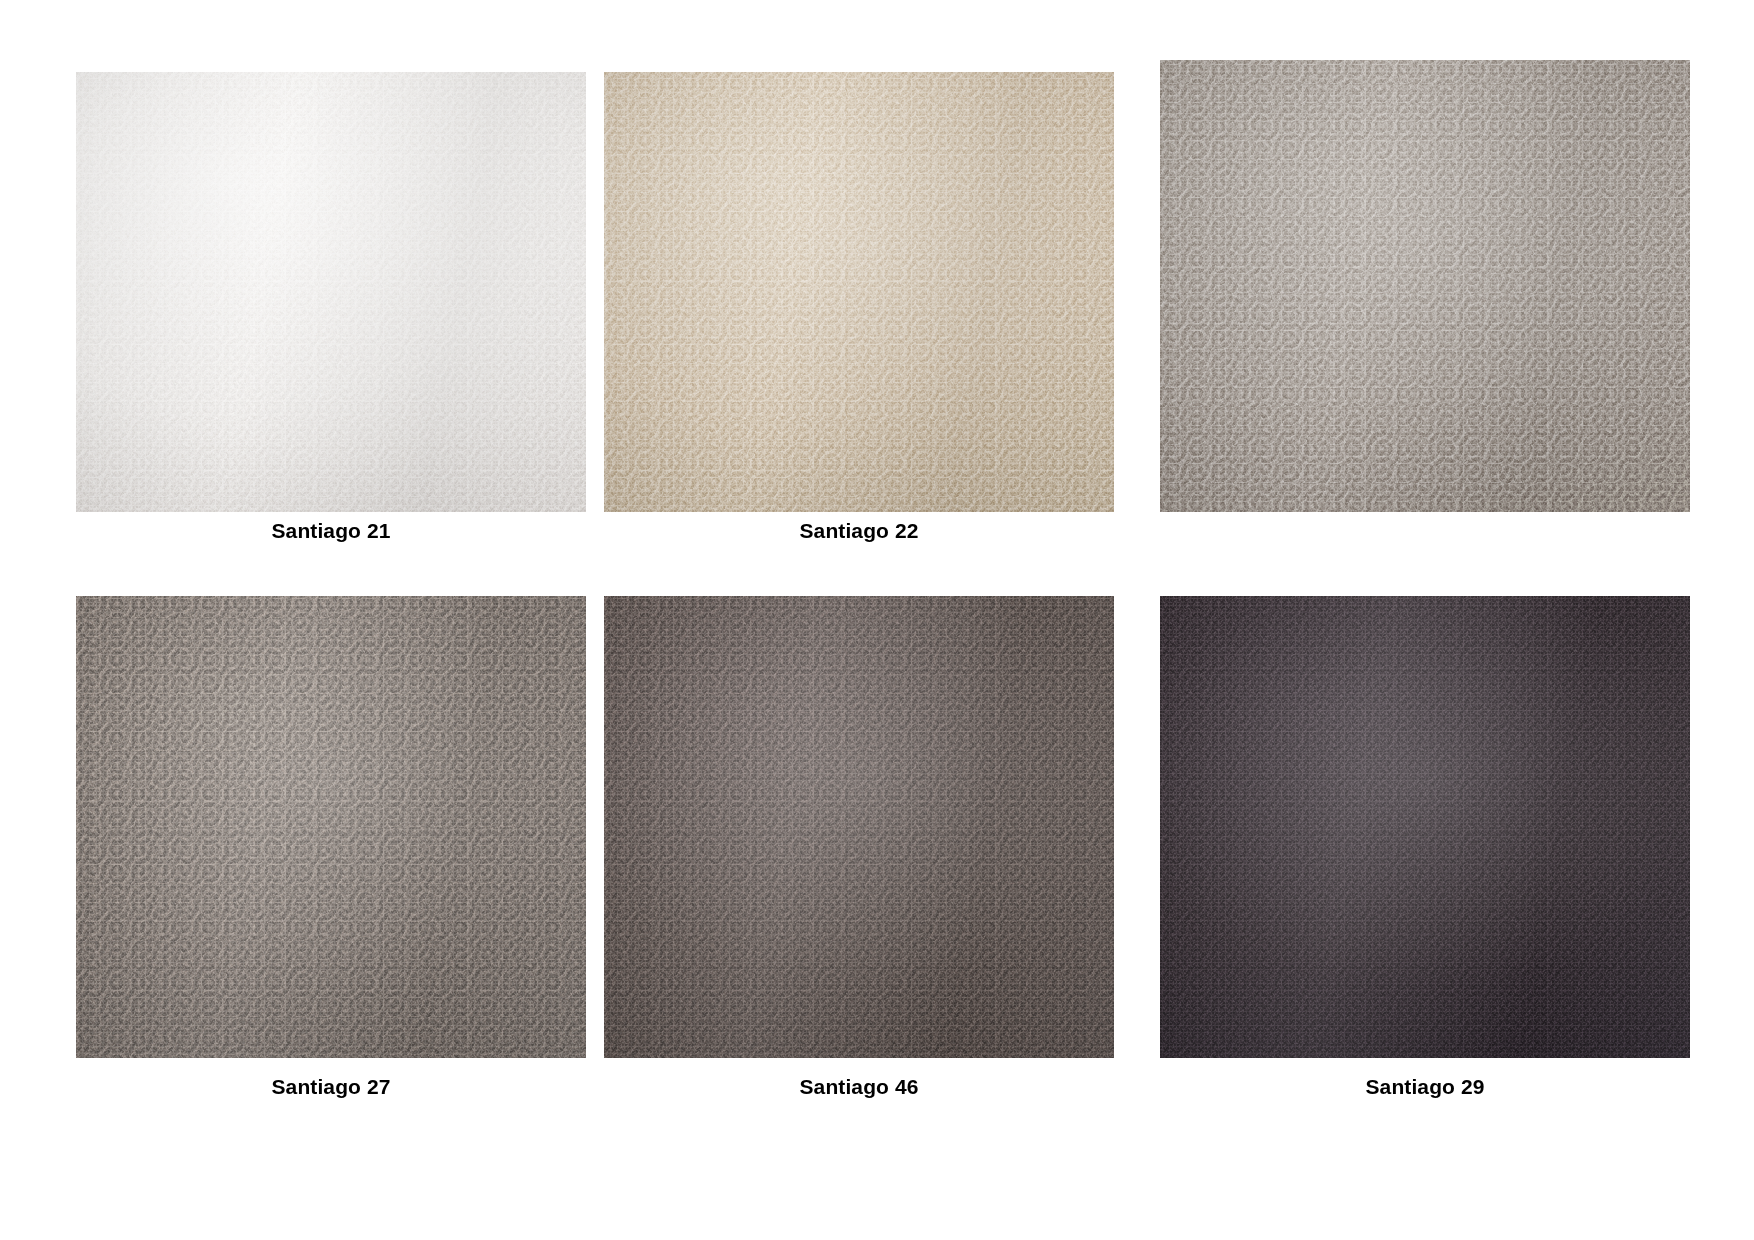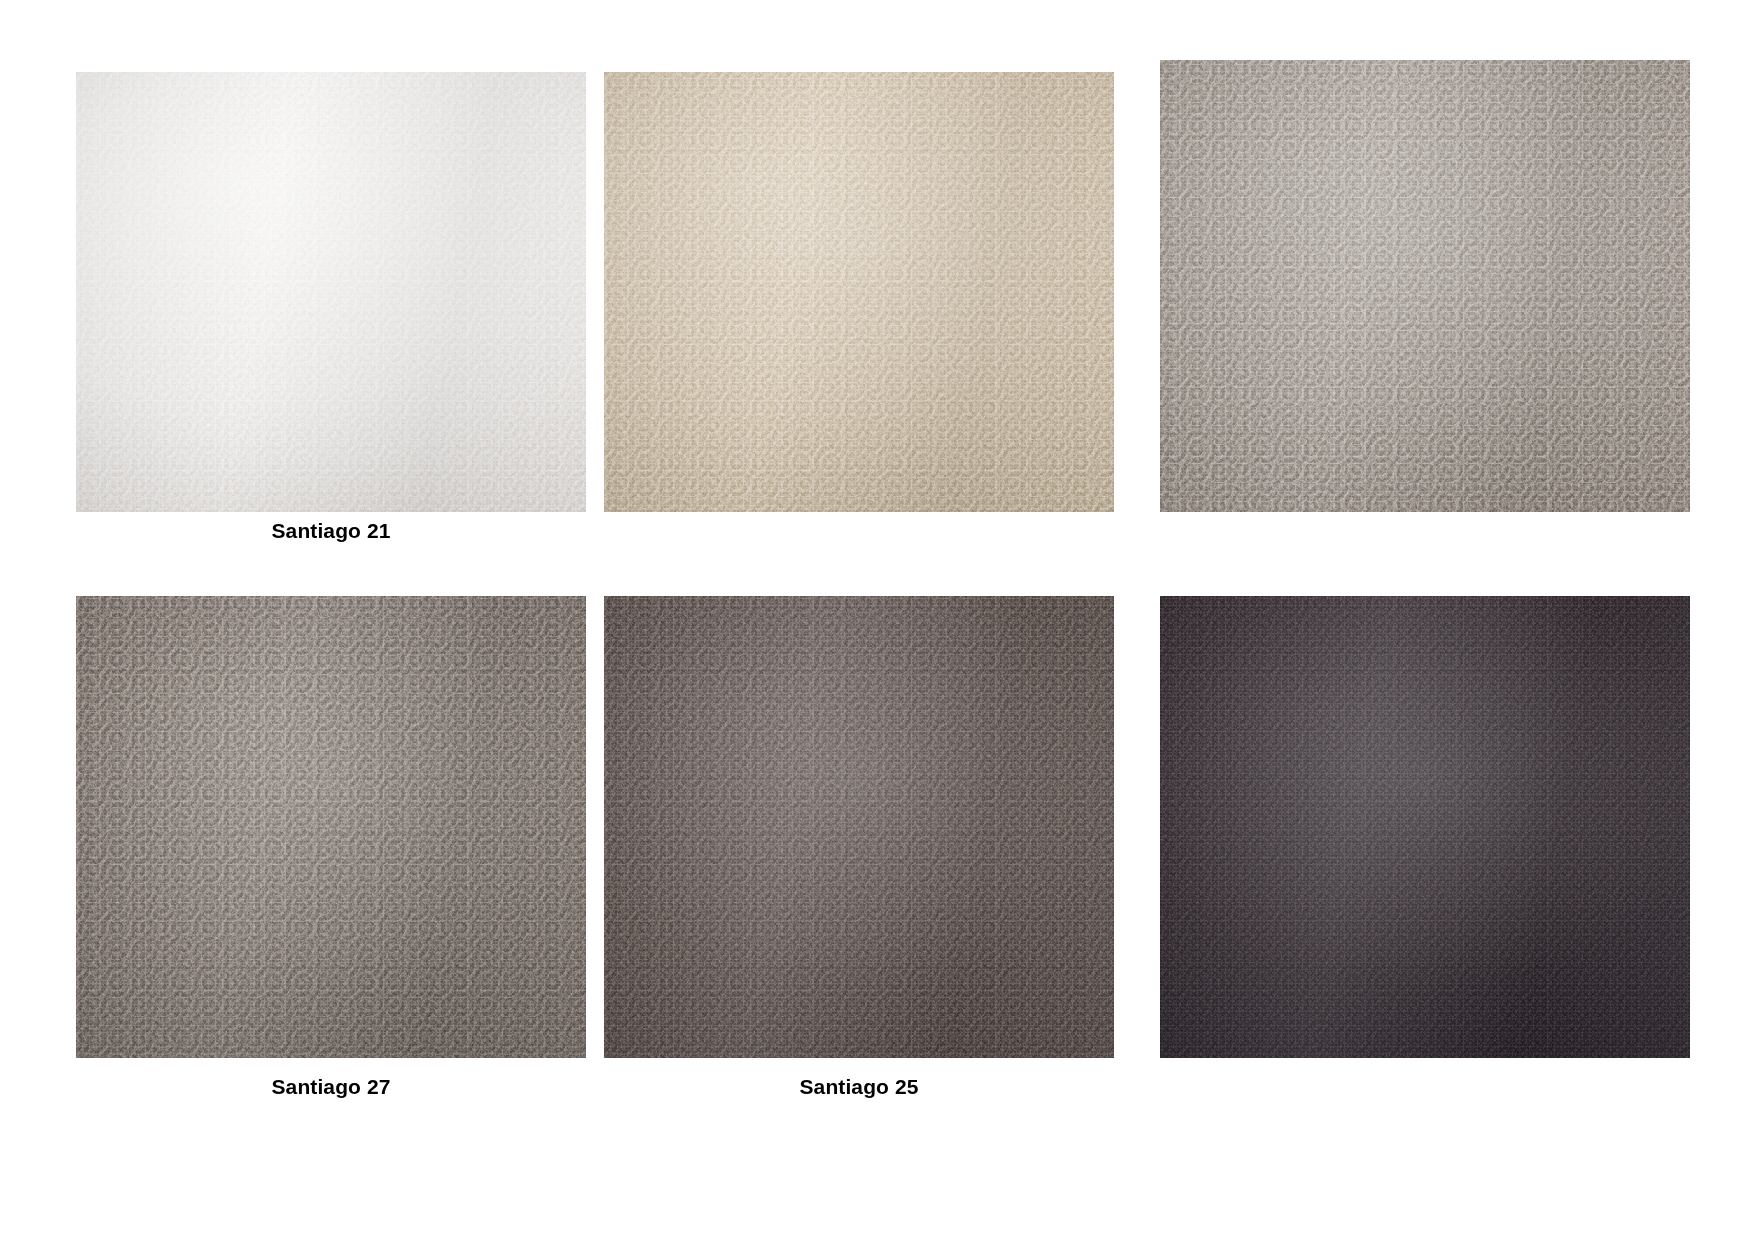--- a/index.html
+++ b/index.html
@@ -122,20 +122,21 @@
     </div>
     <div class="swatch-label label-0">Santiago 21</div>
 
     <div class="swatch-cell cell-1">
       <div class="swatch-image" style="background-color: rgb(205, 189, 166); background-image: radial-gradient(120% 90% at 30% 25%, rgb(218, 205, 185) 0%, rgb(205, 189, 166) 55%, rgb(184, 168, 143) 100%);">
         <div class="grain"></div>
         <div class="grain-fine"></div>
         <div class="sheen"></div>
       </div>
     </div>
+    <div class="swatch-label label-1">Santiago 22</div>
 
     <div class="swatch-cell cell-2">
       <div class="swatch-image" style="background-color: rgb(156, 147, 139); background-image: radial-gradient(120% 90% at 30% 25%, rgb(170, 162, 154) 0%, rgb(156, 147, 139) 55%, rgb(135, 125, 117) 100%);">
         <div class="grain"></div>
         <div class="grain-fine"></div>
         <div class="sheen"></div>
       </div>
     </div>
 
     <div class="swatch-cell cell-3">
@@ -147,24 +148,25 @@
     </div>
     <div class="swatch-label label-3">Santiago 27</div>
 
     <div class="swatch-cell cell-4">
       <div class="swatch-image" style="background-color: rgb(85, 75, 71); background-image: radial-gradient(120% 90% at 30% 25%, rgb(97, 86, 83) 0%, rgb(85, 75, 71) 55%, rgb(71, 62, 59) 100%);">
         <div class="grain"></div>
         <div class="grain-fine"></div>
         <div class="sheen"></div>
       </div>
     </div>
-    <div class="swatch-label label-4">Santiago 25</div>
+    <div class="swatch-label label-4">Santiago 46</div>
 
     <div class="swatch-cell cell-5">
       <div class="swatch-image" style="background-color: rgb(43, 35, 40); background-image: radial-gradient(120% 90% at 30% 25%, rgb(54, 45, 51) 0%, rgb(43, 35, 40) 55%, rgb(31, 25, 32) 100%);">
         <div class="grain"></div>
         <div class="grain-fine"></div>
         <div class="sheen"></div>
       </div>
     </div>
+    <div class="swatch-label label-5">Santiago 29</div>
 
   </div>
 </div>
 
 </body></html>

